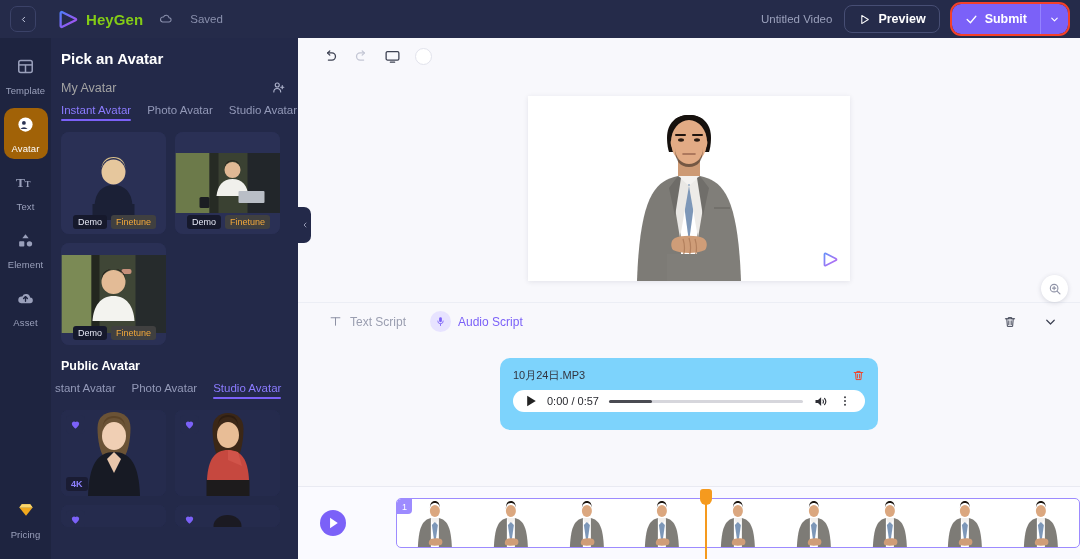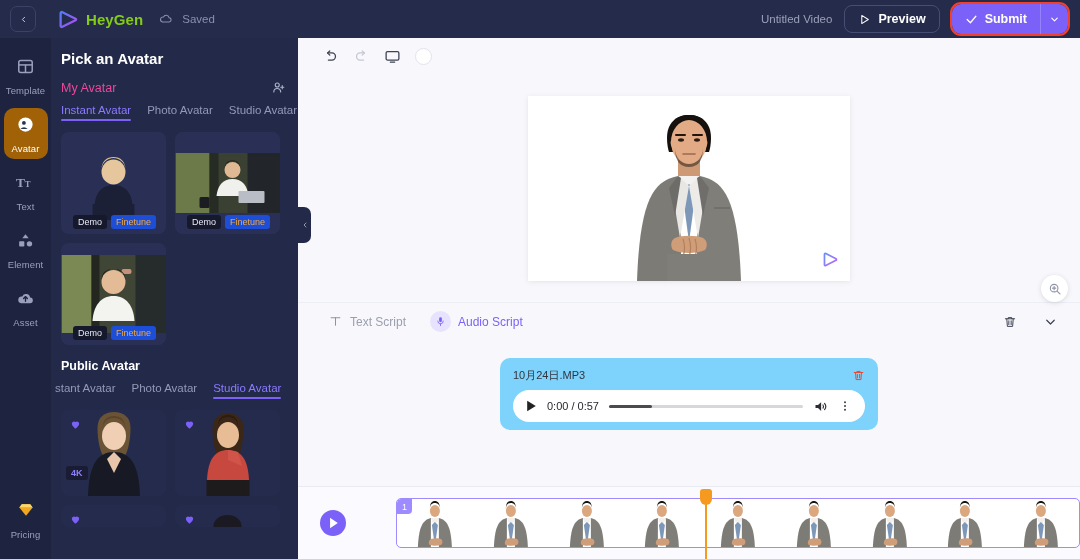--- a/index.html
+++ b/index.html
@@ -21,21 +21,21 @@
   }
   .back-btn {
     width: 26px; height: 26px; border-radius: 7px;
     border: 1px solid #3b4268; background: #252b4a;
     display: flex; align-items: center; justify-content: center;
     color: #c9cde3; cursor: pointer;
   }
   .brand { display: flex; align-items: center; gap: 7px; margin-left: 22px; }
   .brand-logo { width: 21px; height: 21px; }
   .brand-name { color: #84cc16; font-size: 15px; font-weight: bold; letter-spacing: .1px; }
-  .saved { display: flex; align-items: center; gap: 9px; margin-left: 16px; color: #8a90ad; font-size: 11.5px; justify-content: center; }
+  .saved { display: flex; align-items: center; gap: 17px; margin-left: 16px; color: #8a90ad; font-size: 11.5px; justify-content: center; }
   .topbar-right { margin-left: auto; display: flex; align-items: center; gap: 12px; }
   .video-title { color: #9aa0bb; font-size: 11.5px; }
   .preview-btn {
     display: flex; align-items: center; gap: 7px;
     border: 1px solid #474e74; border-radius: 8px;
     height: 28px; padding: 0 13px;
     color: #ffffff; font-size: 12.5px; font-weight: bold;
     background: transparent; cursor: pointer;
   }
   .submit-wrap {
@@ -82,49 +82,49 @@
   
   .panel {
     width: 247px; min-width: 247px; background: #232949;
     padding: 12px 0 0 0; position: relative; overflow: hidden;
   }
   .panel-title { color: #fff; font-size: 15px; font-weight: bold; padding: 0 12px 0 10px; }
   .panel-sub {
     display: flex; align-items: center; justify-content: space-between;
     padding: 13px 12px 0 10px;
   }
-  .panel-sub-title { color: #ec4899; font-size: 12.5px; }
+  .panel-sub-title { color: #a3a3a3; font-size: 12.5px; }
   .icon-btn { color: #aeb3cc; cursor: pointer; display: flex; }
   .tabs { display: flex; gap: 16px; padding: 9px 10px 0 10px; white-space: nowrap; overflow: hidden; }
   .tab { color: #9399b8; font-size: 11.5px; padding-bottom: 5px; cursor: pointer; position: relative; }
   .tab.active { color: #8b7bff; }
   .tab.active::after {
     content: ""; position: absolute; left: 0; right: 0; bottom: 0;
     height: 2px; background: #7b61f8; border-radius: 2px;
   }
   .grid { display: flex; flex-wrap: wrap; gap: 9px; padding: 11px 10px 0 10px; }
   .card {
     width: 105px; border-radius: 8px; background: #2a3055;
     position: relative; overflow: hidden;
   }
   .card.tall { height: 102px; }
   .badges { position: absolute; left: 12px; bottom: 5px; display: flex; gap: 4px; }
   .badge {
     font-size: 9px; padding: 2px 5px; border-radius: 3px;
     background: #16192c; color: #e6e8f5;
   }
-  .badge.ft { color: #f2a83b; background: #1d4ed8; }
+  .badge.ft { color: #f2a83b; background: #404040; }
   .heart {
     position: absolute; left: 5px; top: 5px; width: 19px; height: 19px;
     border-radius: 5px; background: rgba(38,44,78,.75);
     display: flex; align-items: center; justify-content: center;
     color: #7b61f8; cursor: pointer;
   }
   .res-badge {
-    position: absolute; left: 5px; bottom: 16px;
+    position: absolute; left: 5px; bottom: 5px;
     font-size: 9px; padding: 2px 5px; border-radius: 3px;
     background: #1a1c33; color: #8e81ff; font-weight: bold;
   }
   .section-head { color: #fff; font-size: 12.5px; font-weight: bold; padding: 14px 10px 0 10px; }
 
   
   .ph { position: absolute; inset: 0; overflow: hidden; }
   .ph-bg { position: absolute; inset: 0; }
   .figure { position: absolute; left: 50%; transform: translateX(-50%); }
 
@@ -179,21 +179,21 @@
   
   .audio-area { flex: 1; display: flex; justify-content: center; padding-top: 18px; min-height: 0; }
   .audio-card {
     width: 378px; height: 72px; background: #7dd3fc; border-radius: 10px;
     padding: 10px 13px;
   }
   .audio-head { display: flex; align-items: center; justify-content: space-between; }
   .audio-name { font-size: 11px; color: #32343f; }
   .trash-red { color: #f0452b; cursor: pointer; display: flex; }
   .player {
-    margin-top: 7px; height: 32px; background: #fff; border-radius: 17px;
+    margin-top: 7px; height: 22px; background: #fff; border-radius: 17px;
     display: flex; align-items: center; padding: 0 13px; gap: 10px;
   }
   .play-tri { color: #222; cursor: pointer; display: flex; }
   .time { font-size: 11px; color: #28292f; font-family: "Liberation Sans", sans-serif; }
   .track { flex: 1; height: 3px; background: #d6d6dc; border-radius: 2px; position: relative; cursor: pointer; }
   .track .fill { position: absolute; left: 0; top: 0; bottom: 0; width: 22%; background: #4a4b52; border-radius: 2px; }
   .pdots { color: #2d2e35; cursor: pointer; display: flex; }
 
   
   .timeline {

